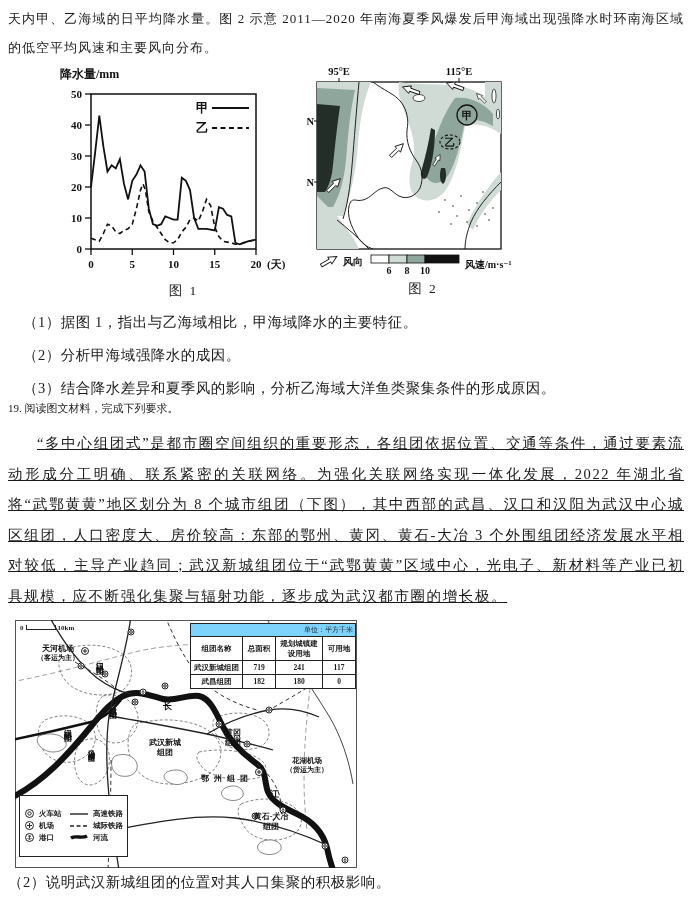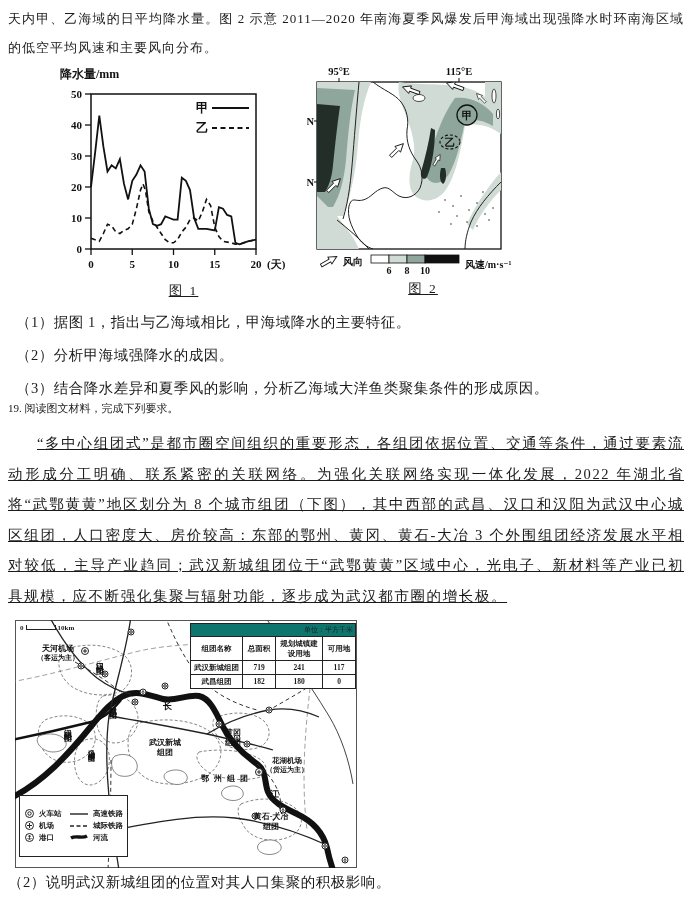--- a/index.html
+++ b/index.html
@@ -3,42 +3,42 @@
 <meta charset="utf-8">
 <style>
   html,body{margin:0;padding:0;background:#fff;}
   .page{position:relative;width:691px;height:922px;background:#fff;overflow:hidden;
         font-family:"Liberation Serif","DejaVu Serif",serif;color:#1b1b1b;}
   .intro{position:absolute;left:8px;top:4px;width:676px;font-size:13px;line-height:29px;
          letter-spacing:1px;text-align:justify;margin:0;}
   .figures{position:absolute;left:0;top:64px;width:641px;height:248px;margin-left:44px;}
   .fig1{position:absolute;left:12px;top:0;width:255px;}
   .fig2{position:absolute;left:263px;top:0;width:232px;}
-  .caption{text-align:center;font-size:13.5px;margin-top:4px;letter-spacing:2px;text-decoration:underline;}
+  .caption{text-align:center;font-size:13.5px;margin-top:4px;letter-spacing:2px;}
   svg text{fill:#111;}
   .tick{font:bold 11px "Liberation Serif","DejaVu Serif",serif;}
   .axis-label{font:bold 12px "Liberation Serif","DejaVu Serif",serif;}
   .legend-t{font:bold 12.5px "Liberation Serif","DejaVu Serif",serif;}
   .geo{font:bold 10.5px "Liberation Serif","DejaVu Serif",serif;}
   .geo-s{font:bold 10px "Liberation Serif","DejaVu Serif",serif;}
   .qlist{position:absolute;left:8px;top:312px;width:678px;font-size:14.5px;}
-  .qlist p{margin:0 0 12px 8px;line-height:21px;letter-spacing:.5px;}
+  .qlist p{margin:0 0 12px 15px;line-height:21px;letter-spacing:.5px;}
   .q19h{position:absolute;left:8px;top:401px;width:678px;font-size:11px;margin:0;}
   .q19p{position:absolute;left:8px;top:428px;width:676px;font-size:14.5px;line-height:30.5px;
         letter-spacing:1.6px;text-align:justify;text-indent:2em;margin:0;text-decoration:underline;}
   .wmap{position:absolute;left:15px;top:620px;width:342px;height:248px;}
   .wmap-art{position:absolute;left:0;top:0;}
   .maplabel{position:absolute;font-size:8px;line-height:9.5px;font-weight:bold;color:#111;
             white-space:nowrap;text-align:center;}
   .vert{writing-mode:vertical-rl;letter-spacing:1.5px;line-height:8px;}
   .wscale{position:absolute;left:5px;top:4px;font-size:7px;font-weight:bold;display:flex;align-items:flex-start;gap:2px;}
   .wscale .bar{display:inline-block;width:28px;height:4px;border:1px solid #222;border-top:none;margin-top:1px;}
   .wtable{position:absolute;right:1px;top:3px;border-collapse:collapse;background:#fff;
           font-size:7.5px;table-layout:fixed;}
-  .wtable caption{caption-side:top;text-align:right;font-size:7px;padding:1px 2px;border:0.5px solid #222;border-bottom:none;background:#0f766e;}
+  .wtable caption{caption-side:top;text-align:right;font-size:7px;padding:1px 2px;border:0.5px solid #222;border-bottom:none;background:#7dd3fc;}
   .wtable th,.wtable td{border:0.5px solid #222;padding:1.5px 2px;text-align:center;font-weight:bold;}
   .wlegend{position:absolute;left:4px;bottom:11px;border:1px solid #222;background:#fff;
            padding:12px 4px;display:grid;grid-template-columns:15px 30px 24px auto;
            grid-auto-rows:12px;align-items:center;font-size:7.5px;font-weight:bold;}
   .qlist2{position:absolute;left:8px;top:872px;width:678px;font-size:14.5px;}
   .qlist2 p{margin:0 0 11px 0;line-height:21px;letter-spacing:.5px;}
 </style>
 </head>
 <body>
 
@@ -329,21 +329,21 @@
     <div class="maplabel vert" style="left:72px;top:124px;font-size:7px;">汤逊湖组团</div>
     <div class="maplabel" style="left:128px;top:118px;width:44px;">
       <div>武汉新城</div>
       <div>组团</div>
     </div>
     <div class="maplabel" style="left:205px;top:108px;width:26px;">
       <div>黄冈</div>
       <div>组团</div>
     </div>
     <div class="maplabel" style="left:186px;top:154px;letter-spacing:5px;">鄂州组团</div>
-    <div class="maplabel" style="left:244px;top:136px;width:56px;font-size:7.5px;">
+    <div class="maplabel" style="left:264px;top:136px;width:56px;font-size:7.5px;">
       <div>花湖机场</div>
       <div style="font-size:7px">（货运为主）</div>
     </div>
     <div class="maplabel" style="left:230px;top:192px;width:52px;">
       <div>黄石-大冶</div>
       <div>组团</div>
     </div>
     <div class="maplabel" style="left:148px;top:82px;font-size:9px;">长</div>
     <div class="maplabel" style="left:255px;top:170px;font-size:9px;">江</div>
 

